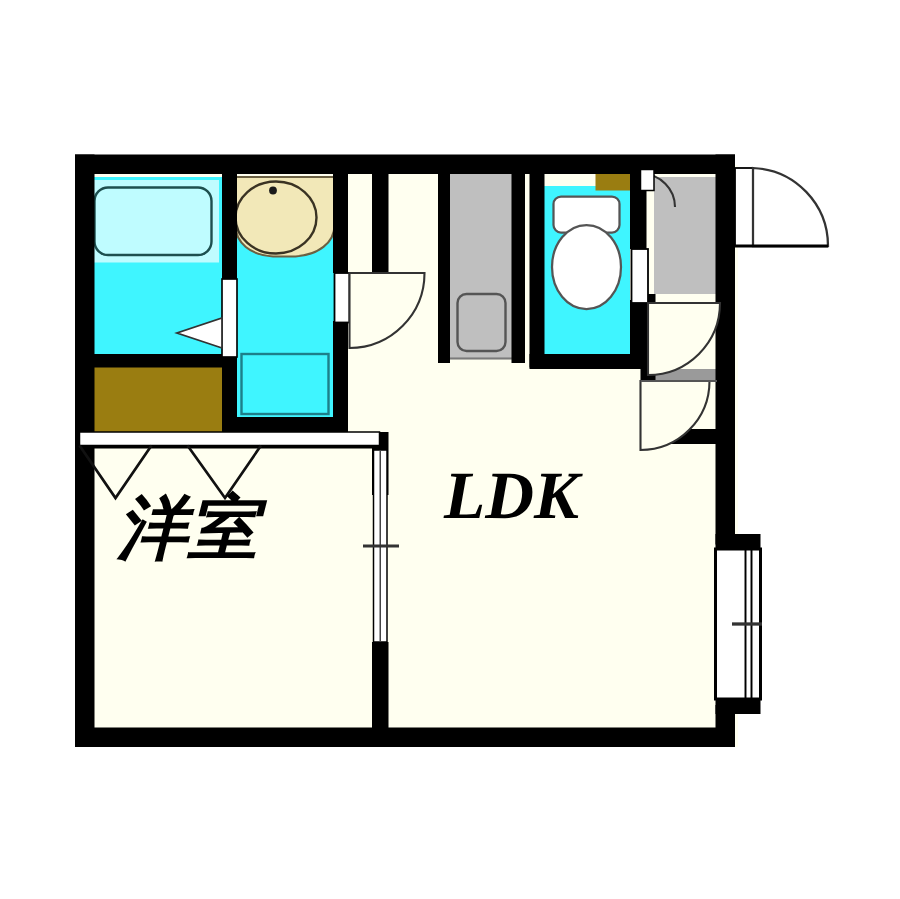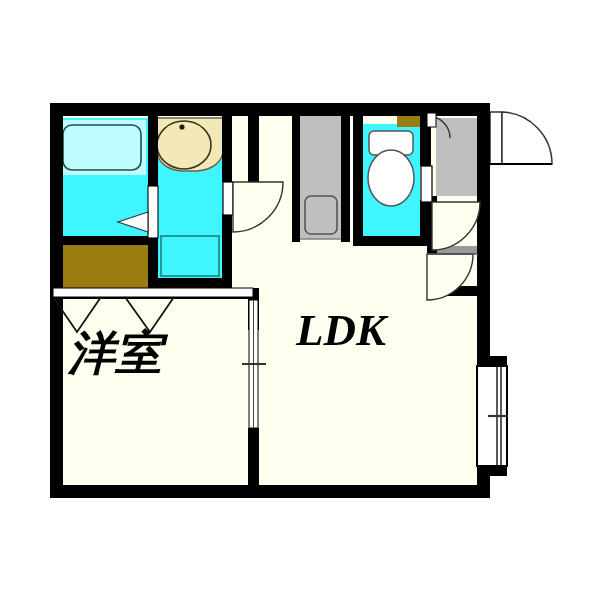--- a/index.html
+++ b/index.html
@@ -25,21 +25,21 @@
     font-family: "Liberation Serif", serif;
     font-style: italic;
     font-weight: bold;
     color: #000000;
     white-space: nowrap;
     line-height: 1.02;
     text-align: center;
     letter-spacing: 0px;
   }
   #lbl-room {
-    left: 68px;
+    left: 78px;
     top: 330px;
     font-size: 47px;
   }
   #lbl-ldk {
     left: 286px;
     top: 308px;
     font-size: 45px;
   }
   .lbl-line { display: block; }
   #lbl-room .lbl-line.l2 { margin-left: -6px; }

